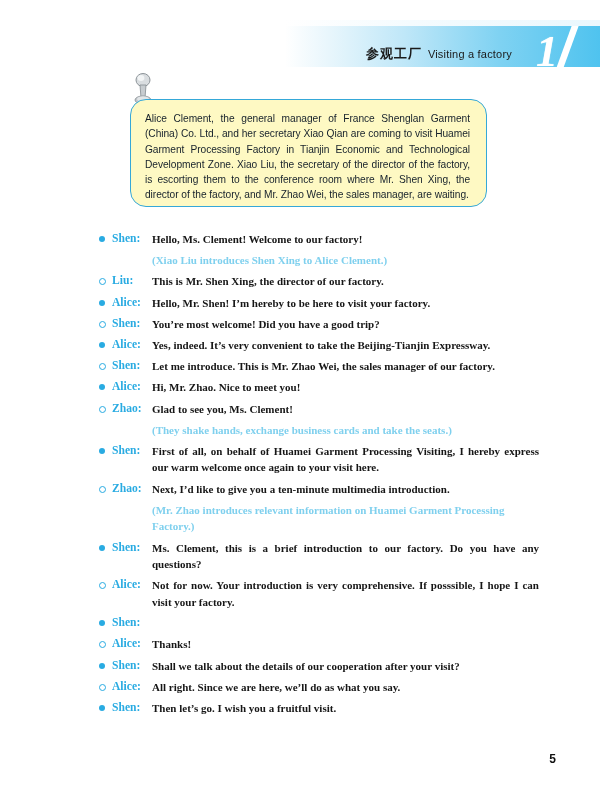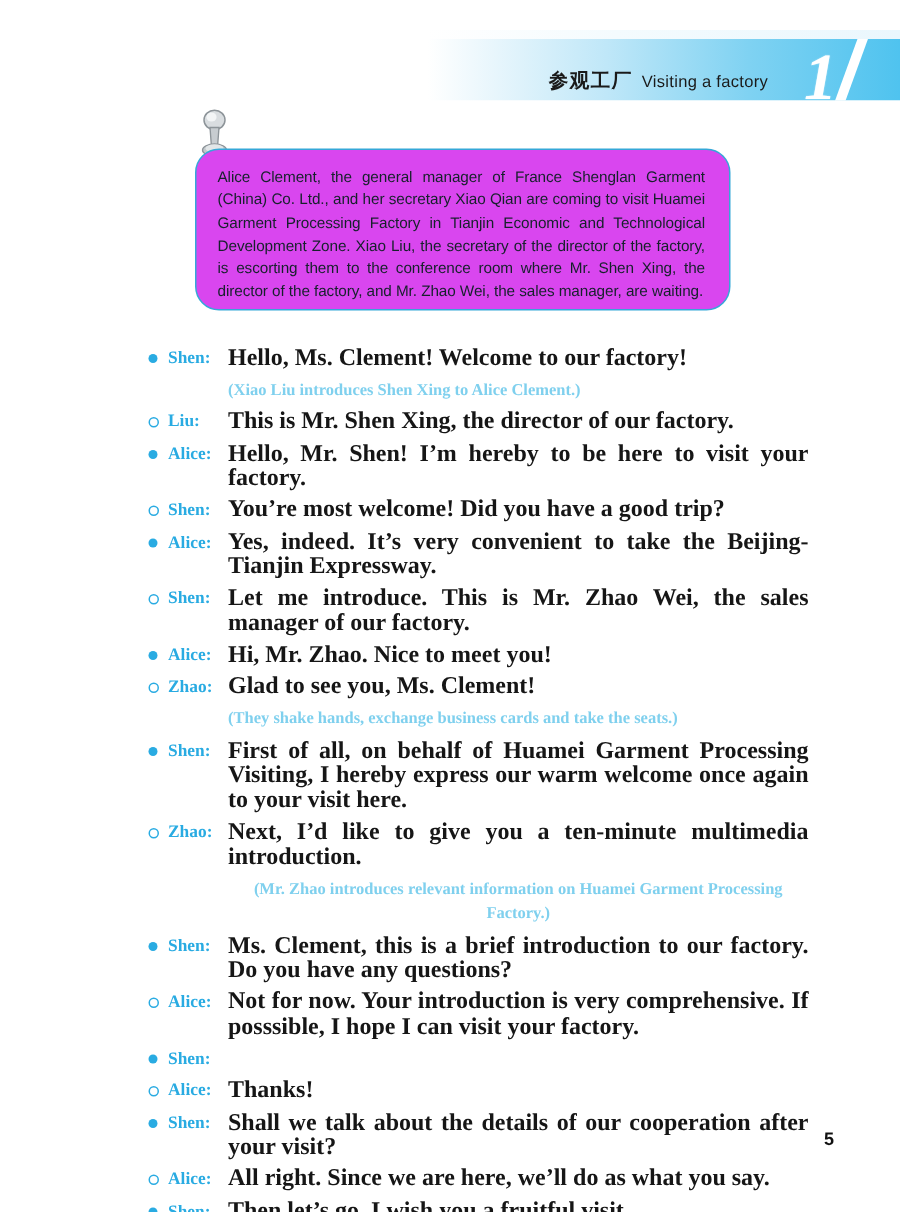--- a/index.html
+++ b/index.html
@@ -93,21 +93,21 @@
   }
 
   
   .intro-bubble {
     position: absolute;
     left: 130px;
     top: 99px;
     width: 357px;
     height: 108px;
     box-sizing: border-box;
-    background: #d946ef;
+    background: #fef9c3;
     border: 1.4px solid #35a8d8;
     border-radius: 16px;
     padding: 11px 16px 10px 14px;
   }
   .intro-text {
     font-family: "Liberation Sans", "DejaVu Sans", sans-serif;
     font-size: 10.2px;
     line-height: 15.3px;
     color: #16212b;
     text-align: justify;
@@ -154,29 +154,28 @@
     width: 40px;
     color: #29abe2;
     font-size: 11.6px;
     line-height: 16.6px;
     font-family: "Liberation Serif", "DejaVu Serif", serif;
     white-space: nowrap;
   }
   .utterance {
     flex: 1 1 auto;
     color: #161616;
-    font-size: 16px;
+    font-size: 11px;
     line-height: 16.6px;
     font-family: "Liberation Serif", "DejaVu Serif", serif;
     text-align: justify;
     text-align-last: left;
   }
   .d-row.stage {
     margin-bottom: 4.6px;
-    text-align: center;
   }
   .stage-text {
     margin-left: 53px;
     color: #7fd0ee;
     font-size: 11px;
     line-height: 16.6px;
     font-family: "Liberation Serif", "DejaVu Serif", serif;
   }
 
   

